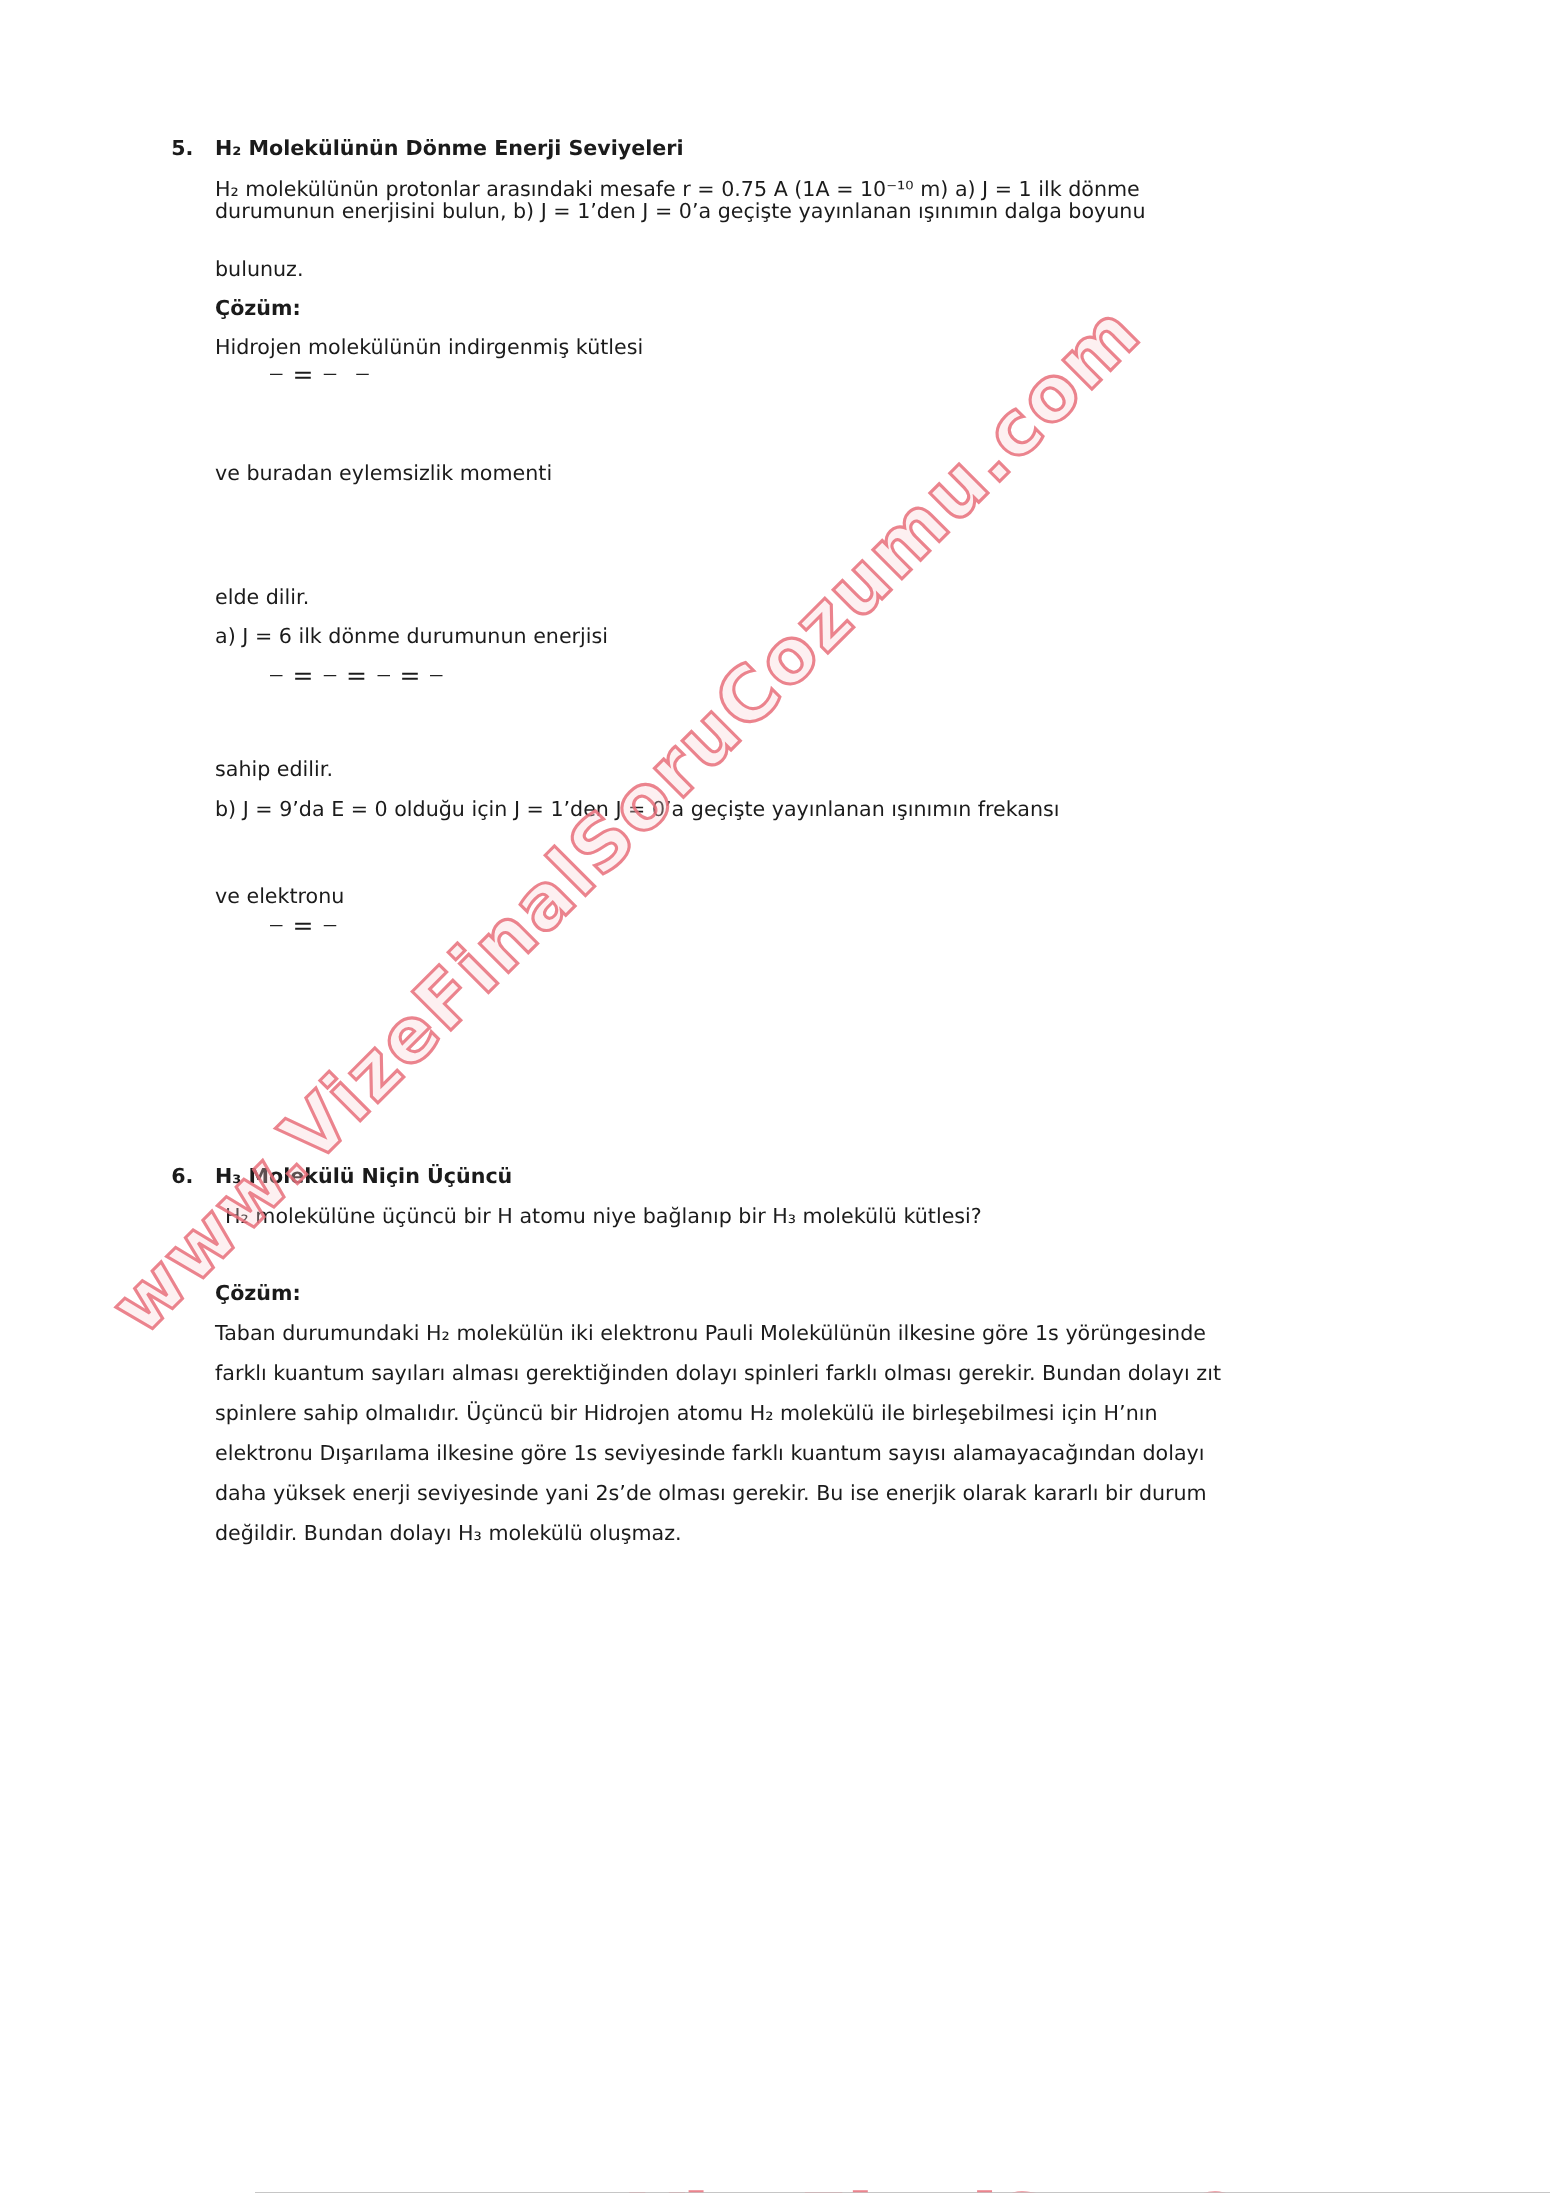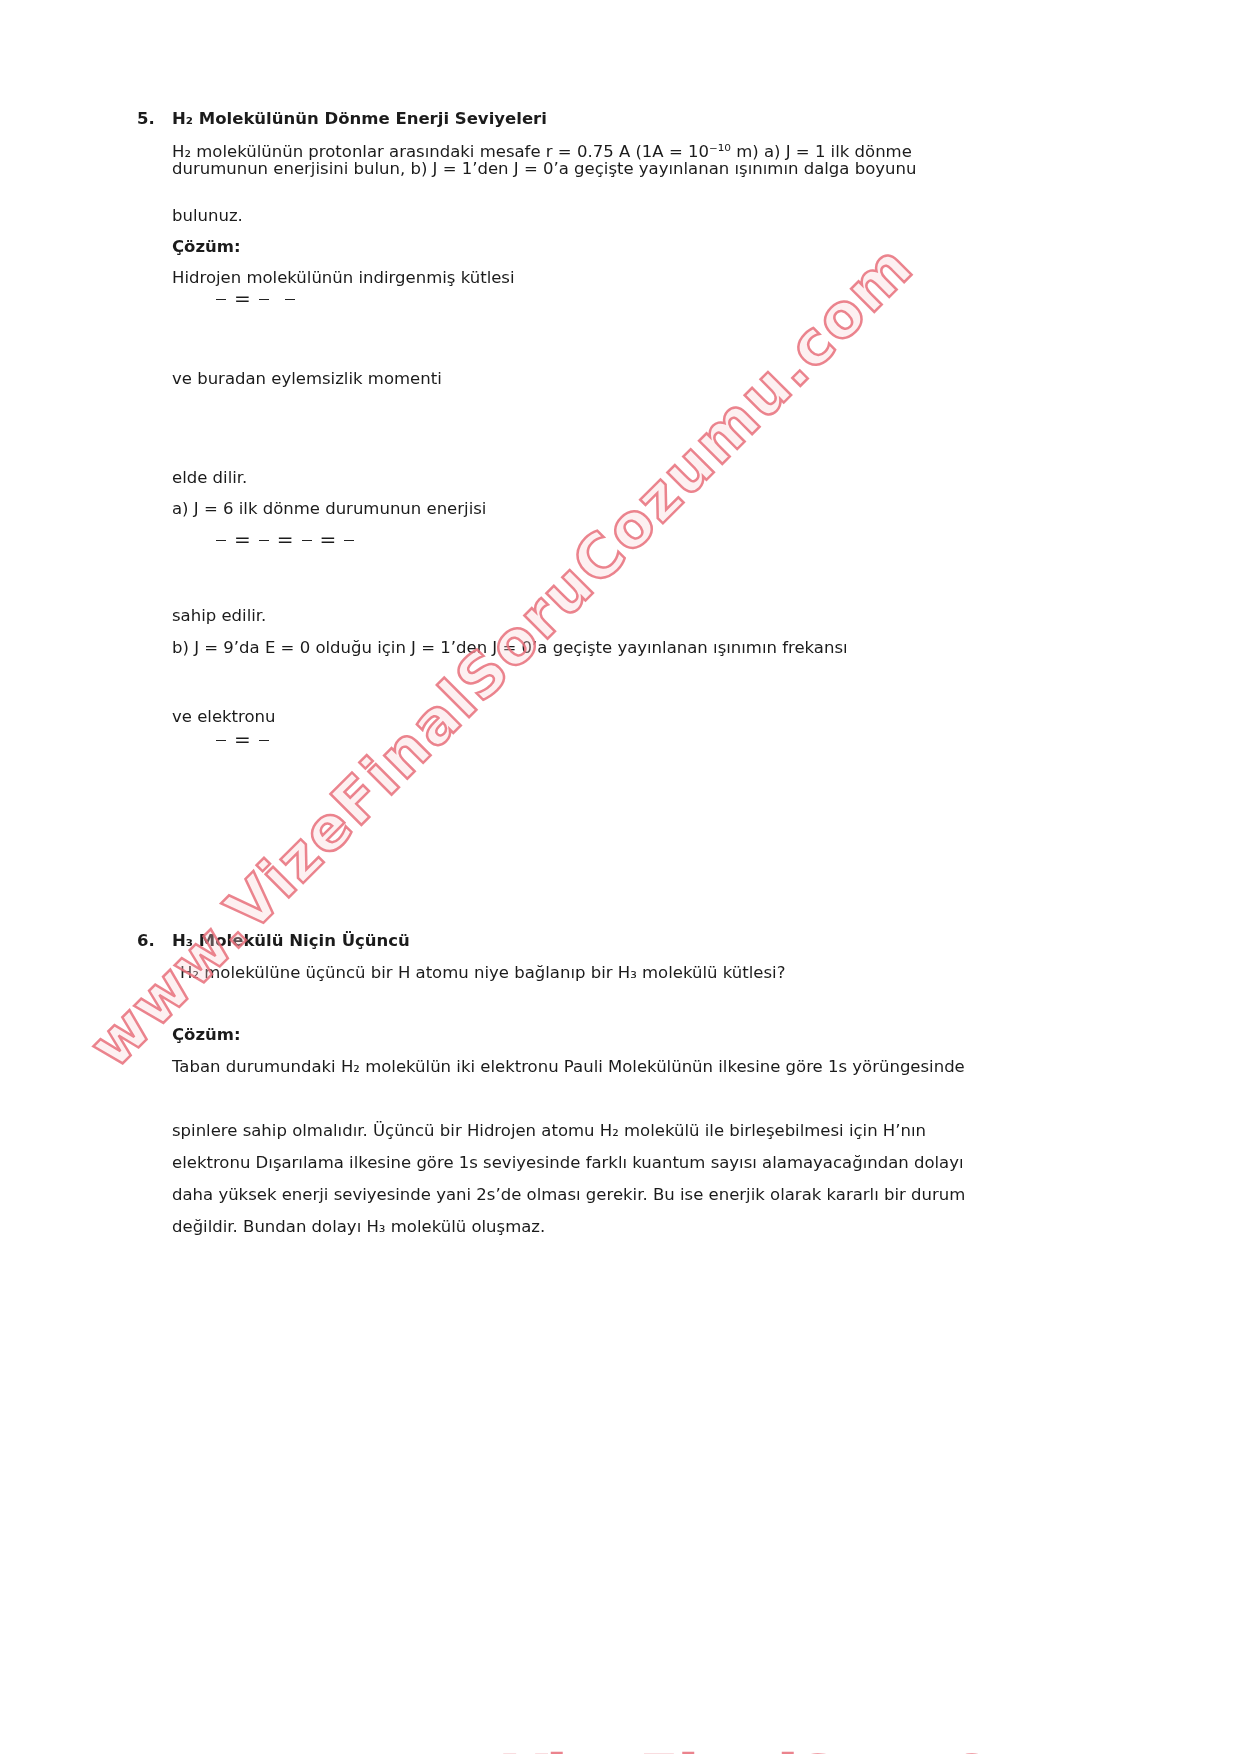--- a/index.html
+++ b/index.html
@@ -155,18 +155,19 @@
   </div>
 
   <div class="abs body bold" style="left:137px;top:928px">6.</div>
   <div class="abs body bold" style="left:172px;top:928px">H₃ Molekülü Niçin Üçüncü</div>
 
   <div class="abs body" style="left:180px;top:960px">H₂ molekülüne üçüncü bir H atomu niye bağlanıp bir H₃ molekülü kütlesi?</div>
 
   <div class="abs body bold" style="left:172px;top:1022px">Çözüm:</div>
 
   <div class="abs body" style="left:172px;top:1054px">Taban durumundaki H₂ molekülün iki elektronu Pauli Molekülünün ilkesine göre 1s yörüngesinde</div>
+  <div class="abs body" style="left:172px;top:1086px">farklı kuantum sayıları alması gerektiğinden dolayı spinleri farklı olması gerekir. Bundan dolayı zıt</div>
   <div class="abs body" style="left:172px;top:1118px">spinlere sahip olmalıdır. Üçüncü bir Hidrojen atomu H₂ molekülü ile birleşebilmesi için H’nın</div>
   <div class="abs body" style="left:172px;top:1150px">elektronu Dışarılama ilkesine göre 1s seviyesinde farklı kuantum sayısı alamayacağından dolayı</div>
   <div class="abs body" style="left:172px;top:1182px">daha yüksek enerji seviyesinde yani 2s’de olması gerekir. Bu ise enerjik olarak kararlı bir durum</div>
   <div class="abs body" style="left:172px;top:1214px">değildir. Bundan dolayı H₃ molekülü oluşmaz.</div>
 
 </div>
 
 </body></html>

